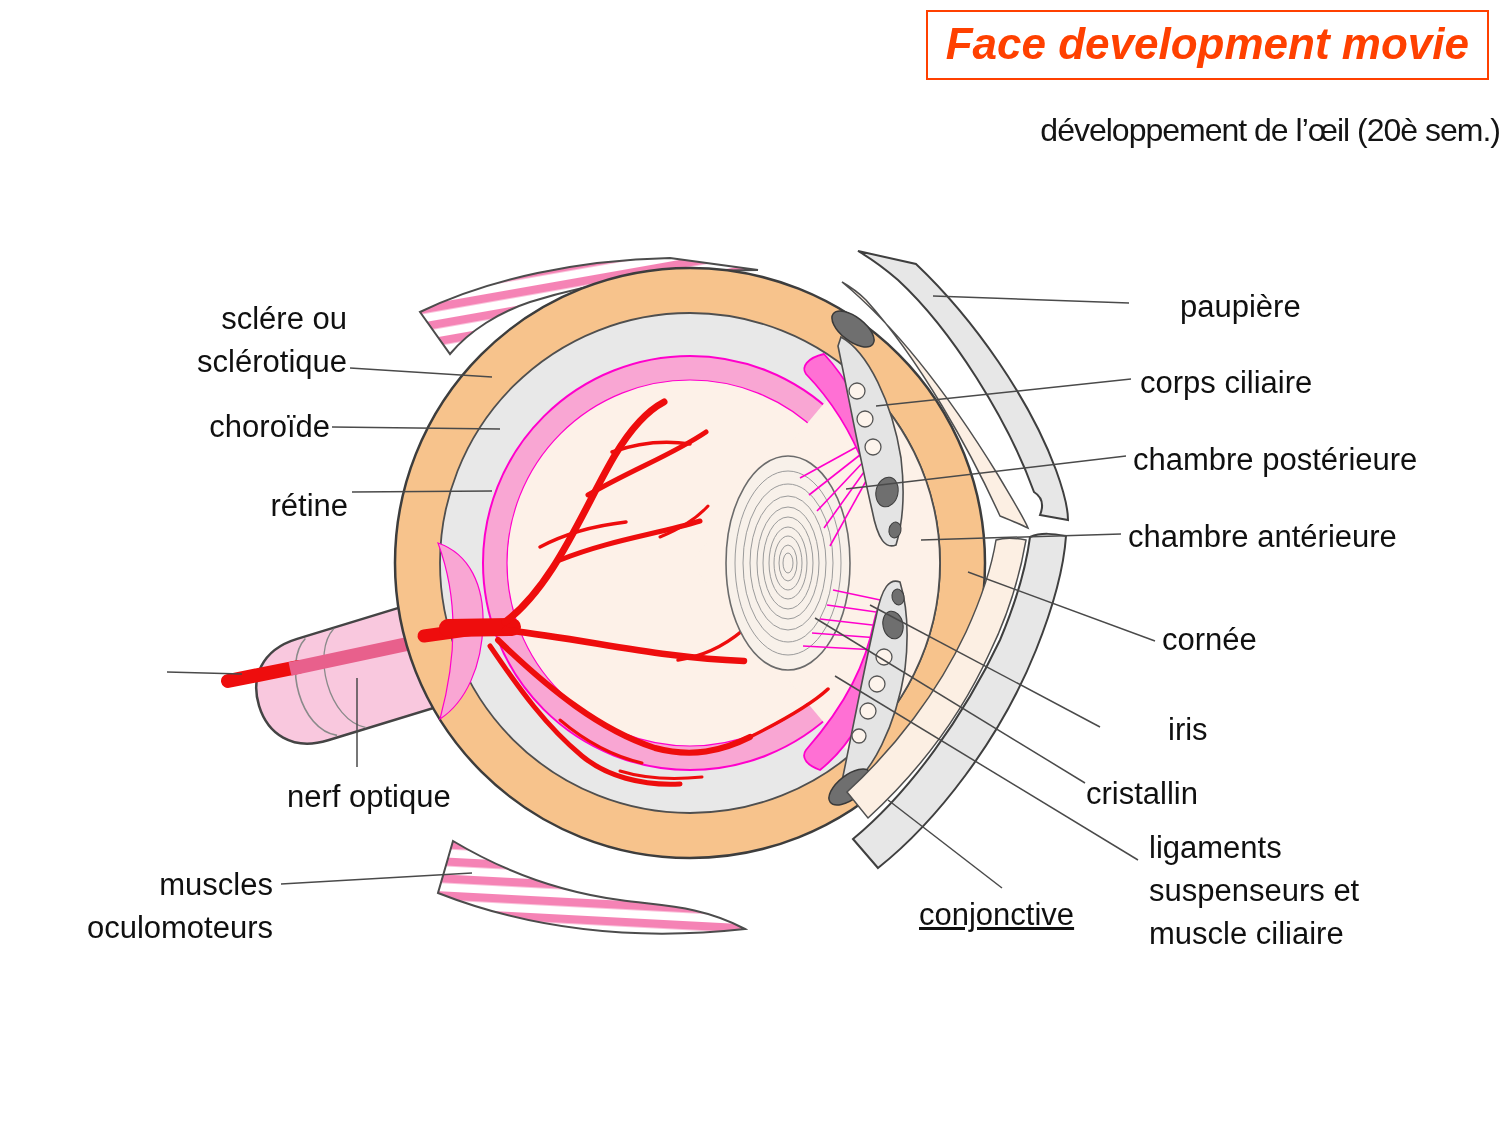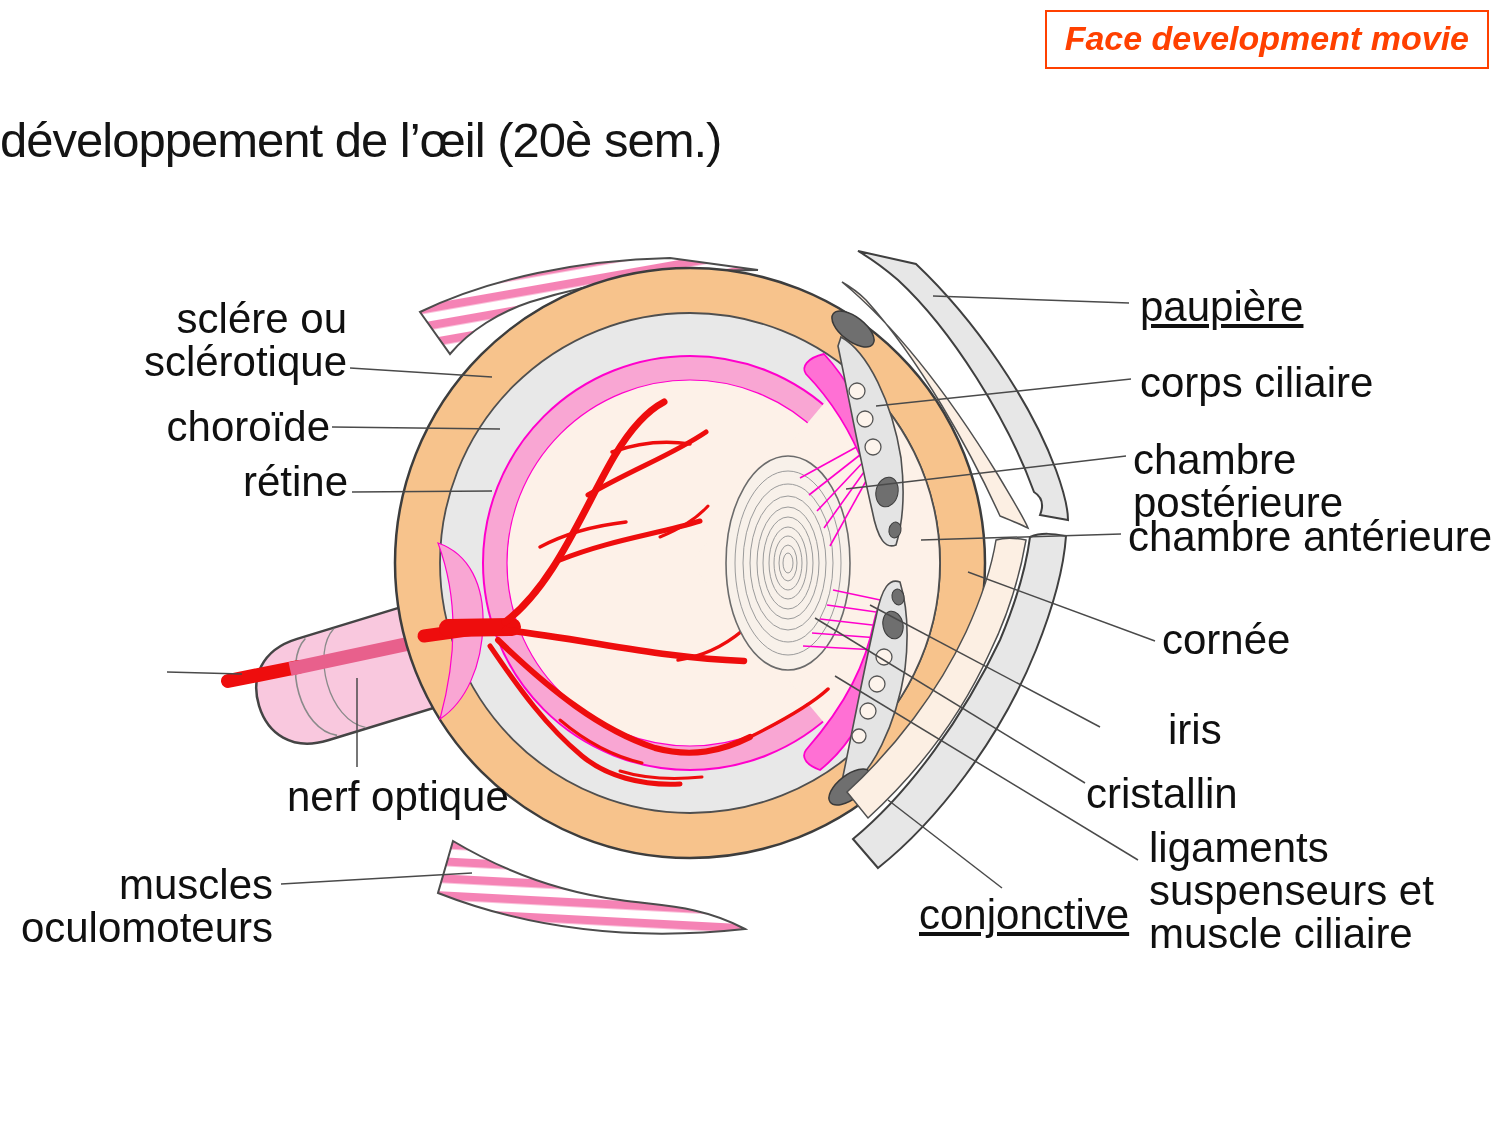--- a/index.html
+++ b/index.html
@@ -1,24 +1,24 @@
 <!DOCTYPE html>
 <html><head>
 <meta charset="utf-8">
 <style>
   html,body{margin:0;padding:0;background:#ffffff;}
   .stage{position:relative;width:1500px;height:1125px;background:#ffffff;overflow:hidden;
          font-family:"Liberation Sans", sans-serif;}
   .diagram-svg{position:absolute;left:0;top:0;width:1500px;height:1125px;}
-  .slide-title{position:absolute;left:0;right:0;top:112px;text-align:left;
-               font-size:49px;color:#141414;letter-spacing:-1px;}
+  .slide-title{position:absolute;left:0;right:0;top:112px;text-align:right;
+               font-size:32px;color:#141414;letter-spacing:-1px;}
   .movie-btn{position:absolute;top:10px;right:11px;border:2px solid #ff4000;color:#ff4000;
-             font-style:italic;font-weight:bold;font-size:34px;padding:7px 18px 9px 18px;
+             font-style:italic;font-weight:bold;font-size:44px;padding:7px 18px 9px 18px;
              background:#ffffff;cursor:pointer;}
-  .lbl{position:absolute;font-size:42px;line-height:43px;color:#101010;white-space:pre-line;}
+  .lbl{position:absolute;font-size:31px;line-height:43px;color:#101010;white-space:pre-line;}
   .lbl.ra{text-align:right;}
 </style>
 </head>
 <body>
 
 <div class="stage">
 
   <svg class="diagram-svg" viewBox="0 0 1500 1125">
     <defs>
       <pattern id="stripeTop" width="100" height="17" patternUnits="userSpaceOnUse" patternTransform="rotate(-10)">
@@ -154,26 +154,26 @@
     </g>
   </svg>
 
   <button class="movie-btn">Face development movie</button>
 
   <div class="slide-title">développement de l’œil (20è sem.)</div>
 
   <div class="lbl ra" style="right:1153px;top:297px;">sclére ou
 sclérotique</div>
   <div class="lbl ra" style="right:1170px;top:405px;">choroïde</div>
-  <div class="lbl ra" style="right:1152px;top:460px;">rétine</div>
+  <div class="lbl ra" style="right:1152px;top:484px;">rétine</div>
   <div class="lbl ra" style="right:1227px;top:863px;">muscles
 oculomoteurs</div>
   <div class="lbl" style="left:287px;top:775px;">nerf optique</div>
 
-  <div class="lbl" style="left:1140px;top:285px;text-decoration:underline;">paupière</div>
+  <div class="lbl" style="left:1180px;top:285px;">paupière</div>
   <div class="lbl" style="left:1140px;top:361px;">corps ciliaire</div>
   <div class="lbl" style="left:1133px;top:438px;">chambre postérieure</div>
   <div class="lbl" style="left:1128px;top:515px;">chambre antérieure</div>
   <div class="lbl" style="left:1162px;top:618px;">cornée</div>
   <div class="lbl" style="left:1168px;top:708px;">iris</div>
   <div class="lbl" style="left:1086px;top:772px;">cristallin</div>
   <div class="lbl" style="left:1149px;top:826px;">ligaments
 suspenseurs et
 muscle ciliaire</div>
   <div class="lbl" style="left:919px;top:893px;text-decoration:underline;">conjonctive</div>

